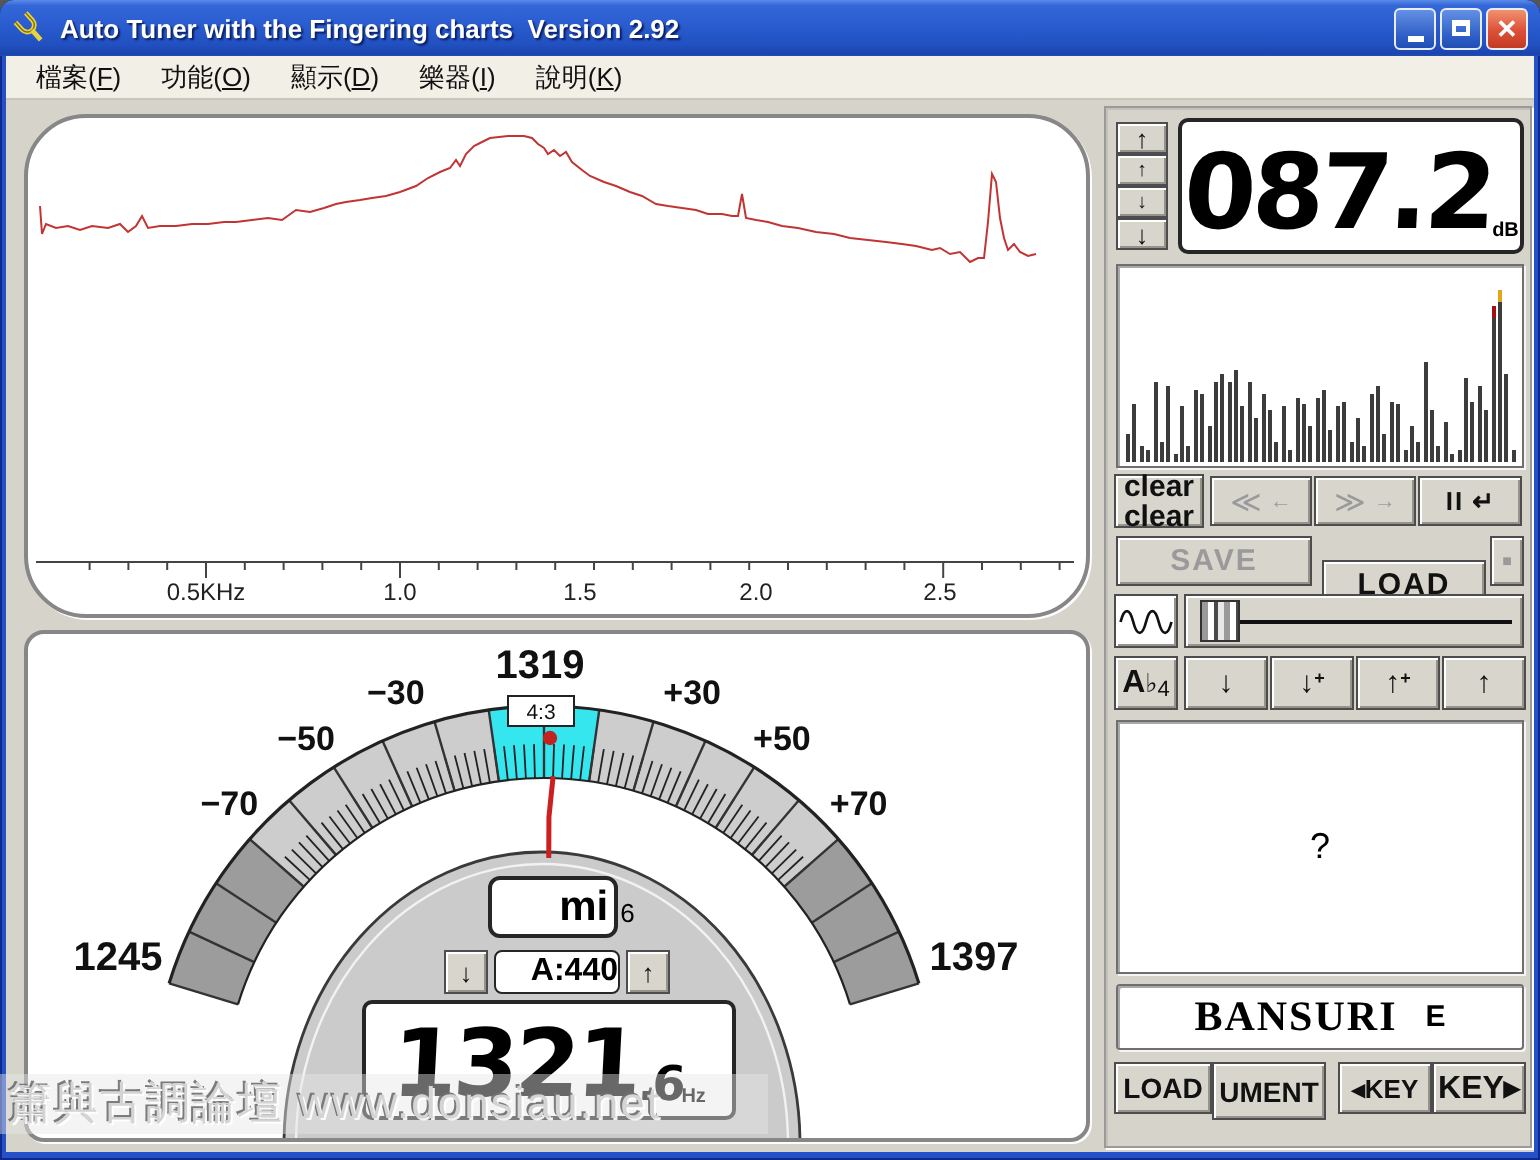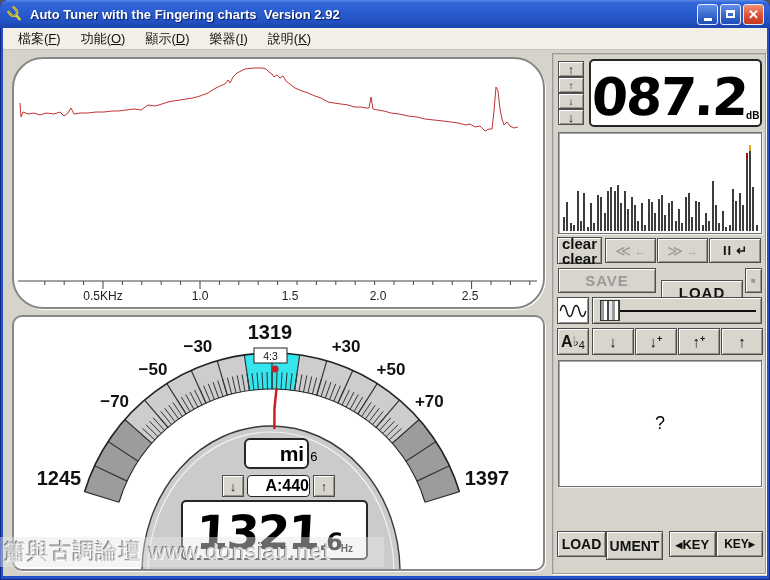--- a/index.html
+++ b/index.html
@@ -400,30 +400,34 @@
           <sup style="font-size:9px;transform:translateY(-3px);">+</sup>
         </div>
       <div class="btn" style="left:168px;top:274px;width:42px;height:27px;font-weight:900;font-size:15px;">
           <span>↑</span>
         </div>
 
       <div class="sunken" style="left:5px;top:306px;width:204px;height:127px;display:flex;align-items:center;justify-content:center;">
         <span style="font-size:18px;">?</span>
       </div>
 
+      <div class="sunken" style="left:5px;top:438px;width:204px;height:33px;display:flex;align-items:center;justify-content:center;background:#fff;border-radius:2px;">
+        <span style="font-family:'Liberation Serif',serif;font-weight:900;font-size:21px;letter-spacing:1px;">BANSURI</span>
+        <span style="font-size:15px;font-weight:bold;margin-left:14px;">E</span>
+      </div>
 
       <div class="btn" style="left:4px;top:477px;width:49px;height:26px;font-size:14px;font-weight:900;">
           <span>LOAD</span>
         </div>
       <div class="btn" style="left:53px;top:477px;width:57px;height:29px;font-size:14px;font-weight:900;">
           <span>UMENT</span>
         </div>
       <div class="btn" style="left:116px;top:477px;width:47px;height:26px;font-size:13px;font-weight:900;">
           <span>◂KEY</span>
         </div>
-      <div class="btn" style="left:163px;top:477px;width:47px;height:26px;font-size:12px;font-weight:900;">
+      <div class="btn" style="left:163px;top:477px;width:47px;height:26px;font-size:16px;font-weight:900;">
           <span>KEY▸</span>
         </div>
     </div>
   </div>
 
   <div class="watermark">簫與古調論壇 www.donsiau.net</div>
 </div>
 
 </body></html>

